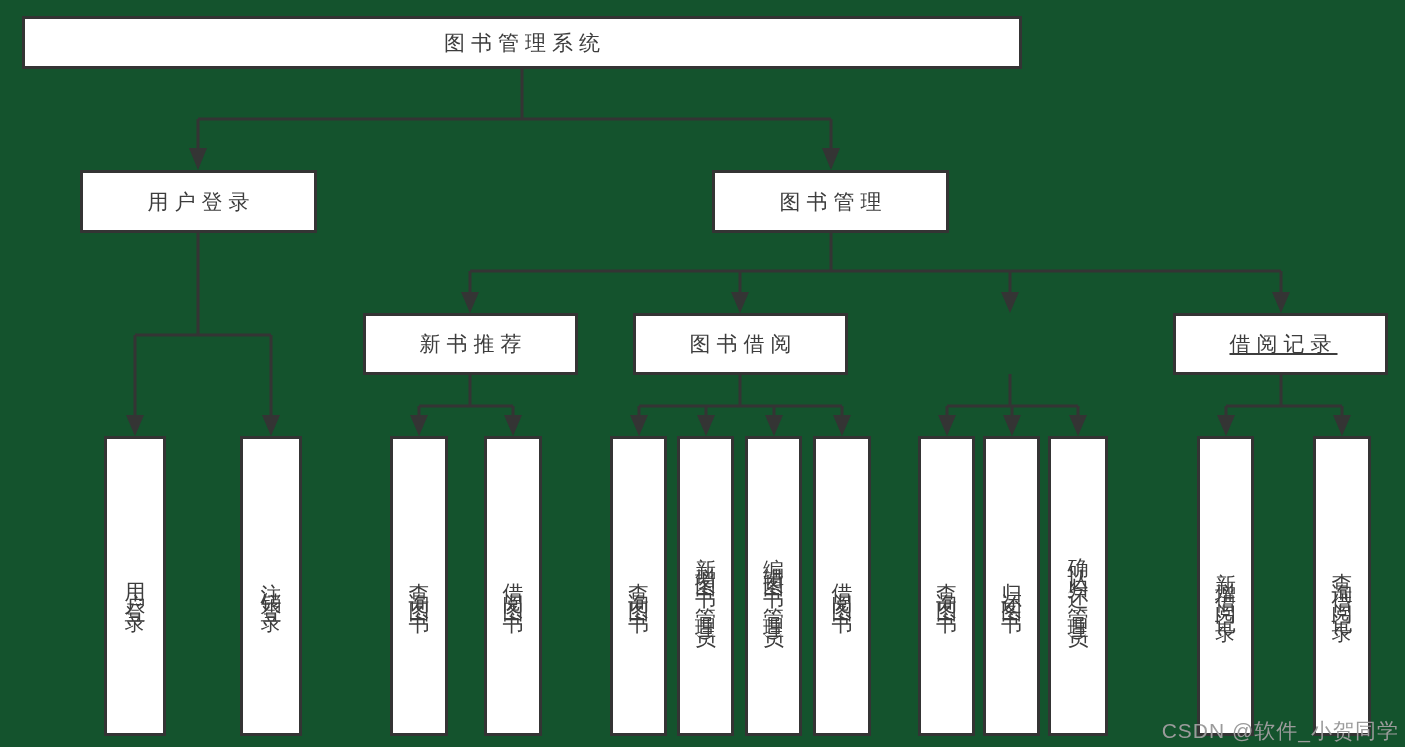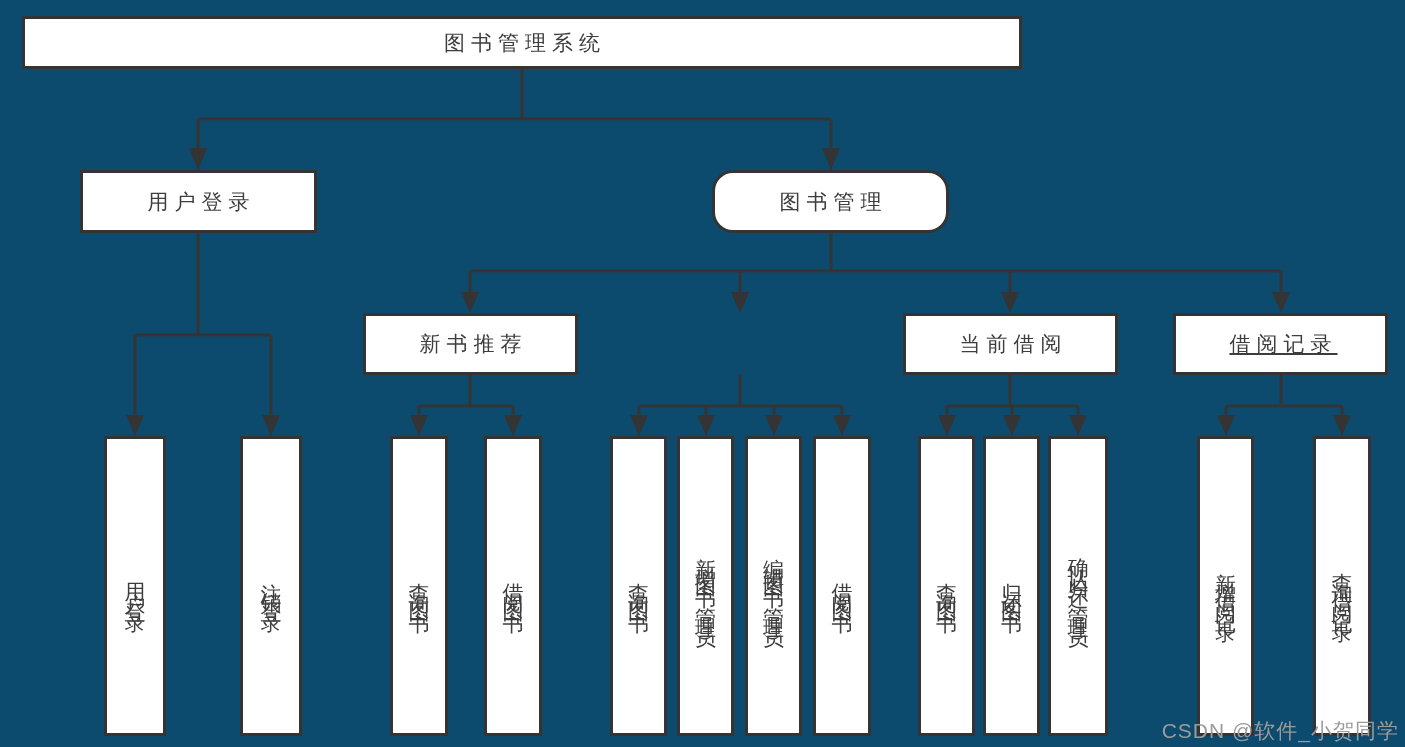--- a/index.html
+++ b/index.html
@@ -54,21 +54,21 @@
     font-size: 21px;
     letter-spacing: 1px;
     color: #9b9b9b;
     z-index: 10;
     white-space: nowrap;
   }
 </style>
 </head>
 <body>
 
-<div id="canvas" style="background: #0c4a6e;">
+<div id="canvas" style="background: #14532d;">
 
   <svg id="connectors" viewBox="0 0 1405 747" xmlns="http://www.w3.org/2000/svg">
     <g stroke="#343434" stroke-width="3" fill="none">
 
       <path d="M522 68 V119 M198 119 H831 M198 119 V152 M831 119 V152"></path>
 
       <path d="M198 232 V335 M135 335 H271 M135 335 V418 M271 335 V418"></path>
 
       <path d="M831 232 V271 M470 271 H1281 M470 271 V295 M740 271 V295 M1010 271 V295 M1281 271 V295"></path>
 
@@ -110,29 +110,29 @@
     </g>
   </svg>
 
   <div class="node" style="left:22px; top:16px; width:1000px; height:53px;">
     <span class="hlabel">图书管理系统</span>
   </div>
 
   <div class="node" style="left:80px; top:170px; width:237px; height:63px;">
     <span class="hlabel">用户登录</span>
   </div>
-  <div class="node" style="left:712px; top:170px; width:237px; height:63px;border-radius:21px;">
+  <div class="node" style="left:712px; top:170px; width:237px; height:63px;">
     <span class="hlabel">图书管理</span>
   </div>
 
   <div class="node" style="left:363px; top:313px; width:215px; height:62px;justify-content:center;">
     <span class="hlabel">新书推荐</span>
   </div>
-  <div class="node" style="left:903px; top:313px; width:215px; height:62px;">
-    <span class="hlabel">当前借阅</span>
+  <div class="node" style="left:633px; top:313px; width:215px; height:62px;">
+    <span class="hlabel">图书借阅</span>
   </div>
   <div class="node" style="left:1173px; top:313px; width:215px; height:62px;text-decoration:underline;">
     <span class="hlabel">借阅记录</span>
   </div>
 
   <div class="node" style="left:104px; top:436px; width:62px; height:300px;">
     <span class="vlabel">用户登录</span>
   </div>
   <div class="node" style="left:240px; top:436px; width:62px; height:300px;">
     <span class="vlabel">注销登录</span>

